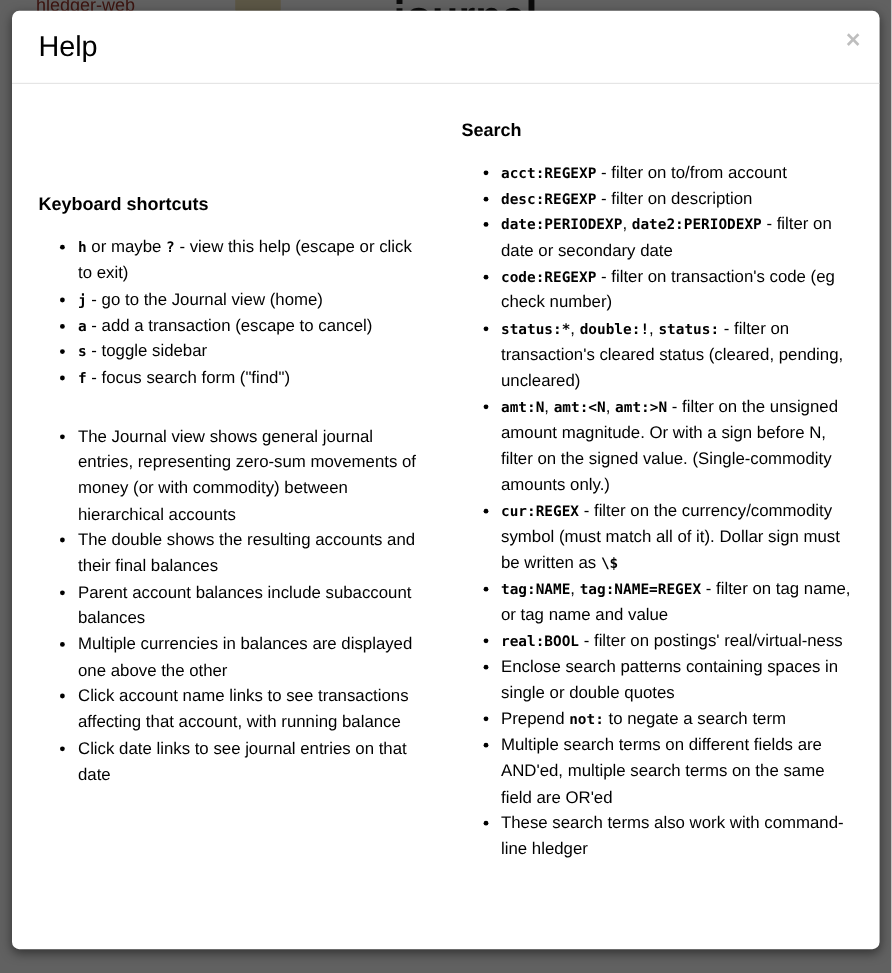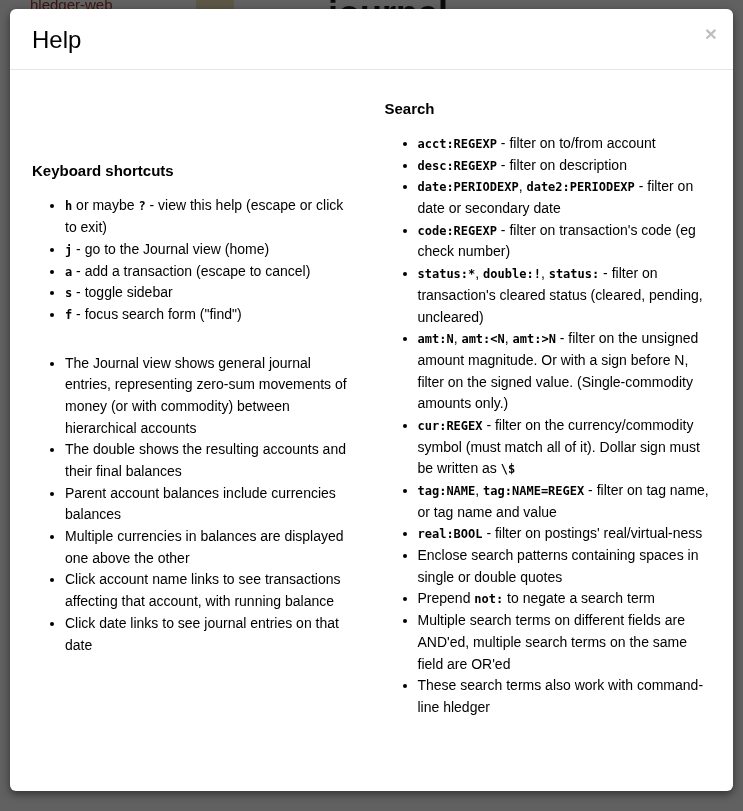--- a/index.html
+++ b/index.html
@@ -93,21 +93,21 @@
         <ul>
           <li><code>h</code> or maybe <code>?</code> - view this help (escape or click to exit)</li>
           <li><code>j</code> - go to the Journal view (home)</li>
           <li><code>a</code> - add a transaction (escape to cancel)</li>
           <li><code>s</code> - toggle sidebar</li>
           <li><code>f</code> - focus search form ("find")</li>
         </ul>
         <ul>
           <li>The Journal view shows general journal entries, representing zero-sum movements of money (or with commodity) between hierarchical accounts</li>
           <li>The double shows the resulting accounts and their final balances</li>
-          <li>Parent account balances include currencies balances</li>
+          <li>Parent account balances include subaccount balances</li>
           <li>Multiple currencies in balances are displayed one above the other</li>
           <li>Click account name links to see transactions affecting that account, with running balance</li>
           <li>Click date links to see journal entries on that date</li>
         </ul>
       </div>
     <div class="col">
         <div class="section-heading">Search</div>
         <ul>
           <li><code>acct:REGEXP</code> - filter on to/from account</li>
           <li><code>desc:REGEXP</code> - filter on description</li>

